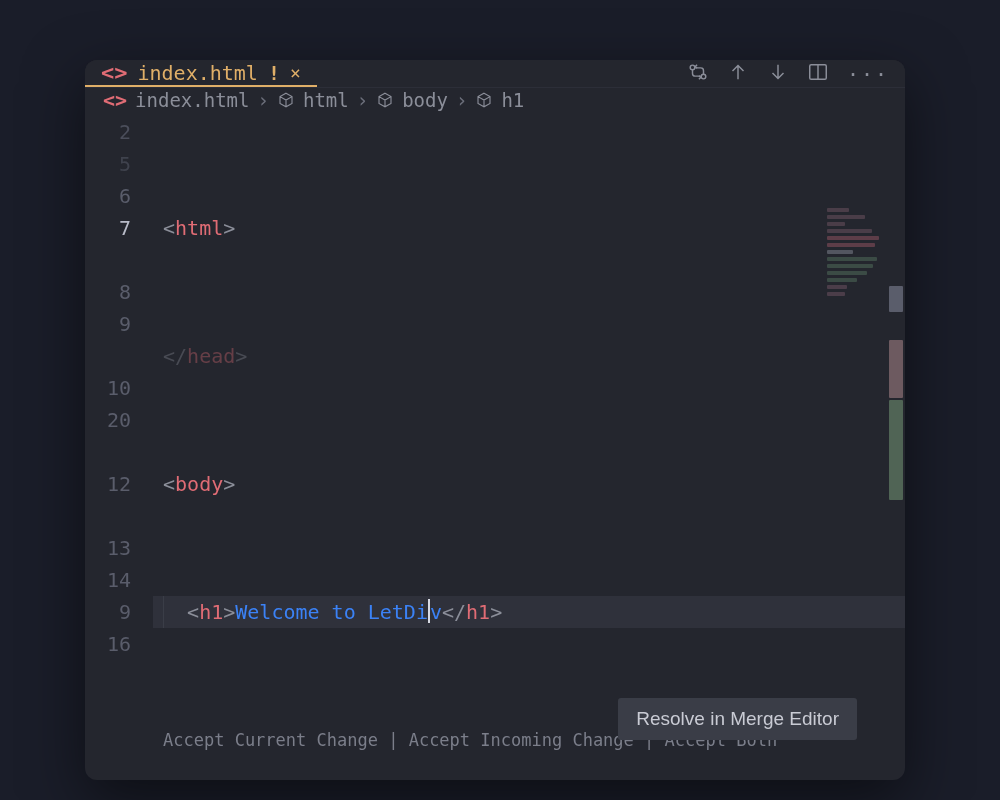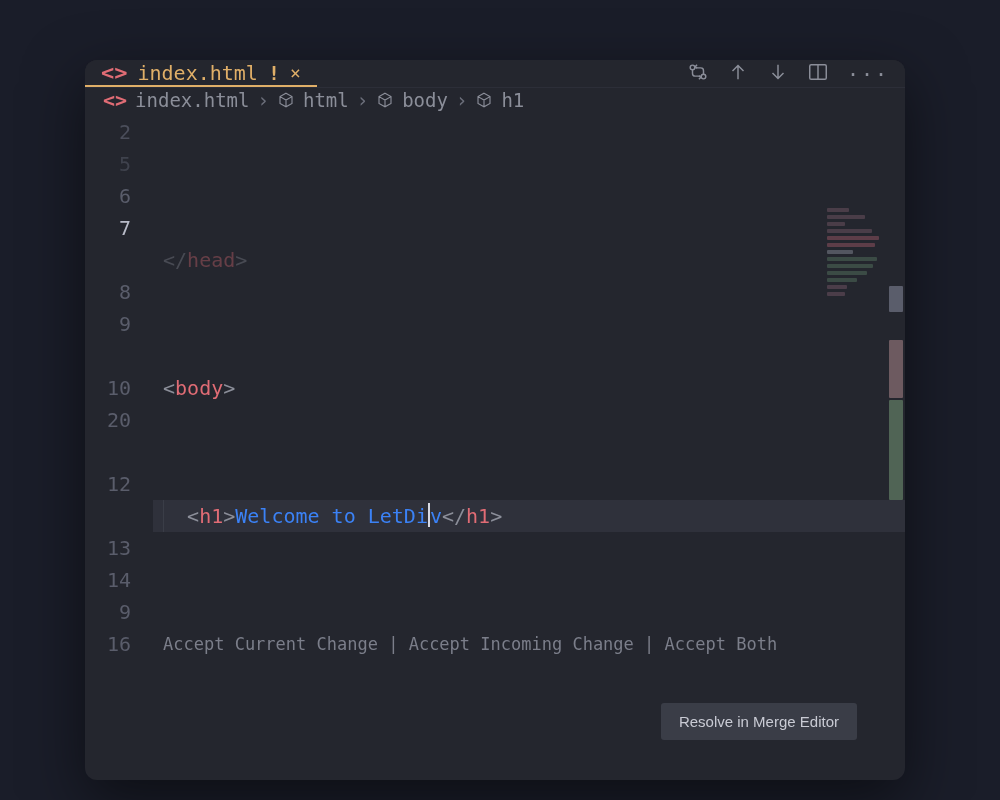--- a/index.html
+++ b/index.html
@@ -117,21 +117,21 @@
   }
   .ov-block { position:absolute; left:0; right:0; border-radius:1px; }
   
   .resolve-btn {
     position:absolute;
     right: 48px;
     bottom: 40px;
     background: #3a3d47;
     color: #c9cbd4;
     padding: 10px 18px;
-    font-size: 15px;
+    font-size: 19px;
     border-radius: 3px;
     cursor: pointer;
     font-family: -apple-system, 'Segoe UI', sans-serif;
   }
   .indent-guide {
     position:absolute; left:10px; top:0; bottom:0; width:1px; background:#3a3d47;
   }
 </style>
 </head>
 <body>
@@ -216,20 +216,21 @@
       <div class="ln"><span>12</span></div>
       <div class="ln wrap"></div>
       <div class="ln"><span>13</span></div>
       <div class="ln"><span>14</span></div>
       <div class="ln"><span>9</span></div>
       <div class="ln"><span>16</span></div>
     </div>
 
     <div class="code">
       
+      <div class="line"><span class="angle">&lt;</span><span class="tag">html</span><span class="angle">&gt;</span></div>
       
       <div class="line" style="opacity:.35"><span class="angle">&lt;/</span><span class="tag">head</span><span class="angle">&gt;</span></div>
       
       <div class="line"><span class="angle">&lt;</span><span class="tag">body</span><span class="angle">&gt;</span></div>
       
       <div class="line current"><span class="indent-guide"></span>  <span class="angle">&lt;</span><span class="tag">h1</span><span class="angle">&gt;</span><span class="txt">Welcome to LetDi</span><span class="cursor-bar"></span><span class="txt">v</span><span class="angle">&lt;/</span><span class="tag">h1</span><span class="angle">&gt;</span></div>
       
       <div class="line codelens"><span>Accept Current Change</span><span> | </span><span>Accept Incoming Change</span><span> | </span><span>Accept Both</span></div>
       
       

